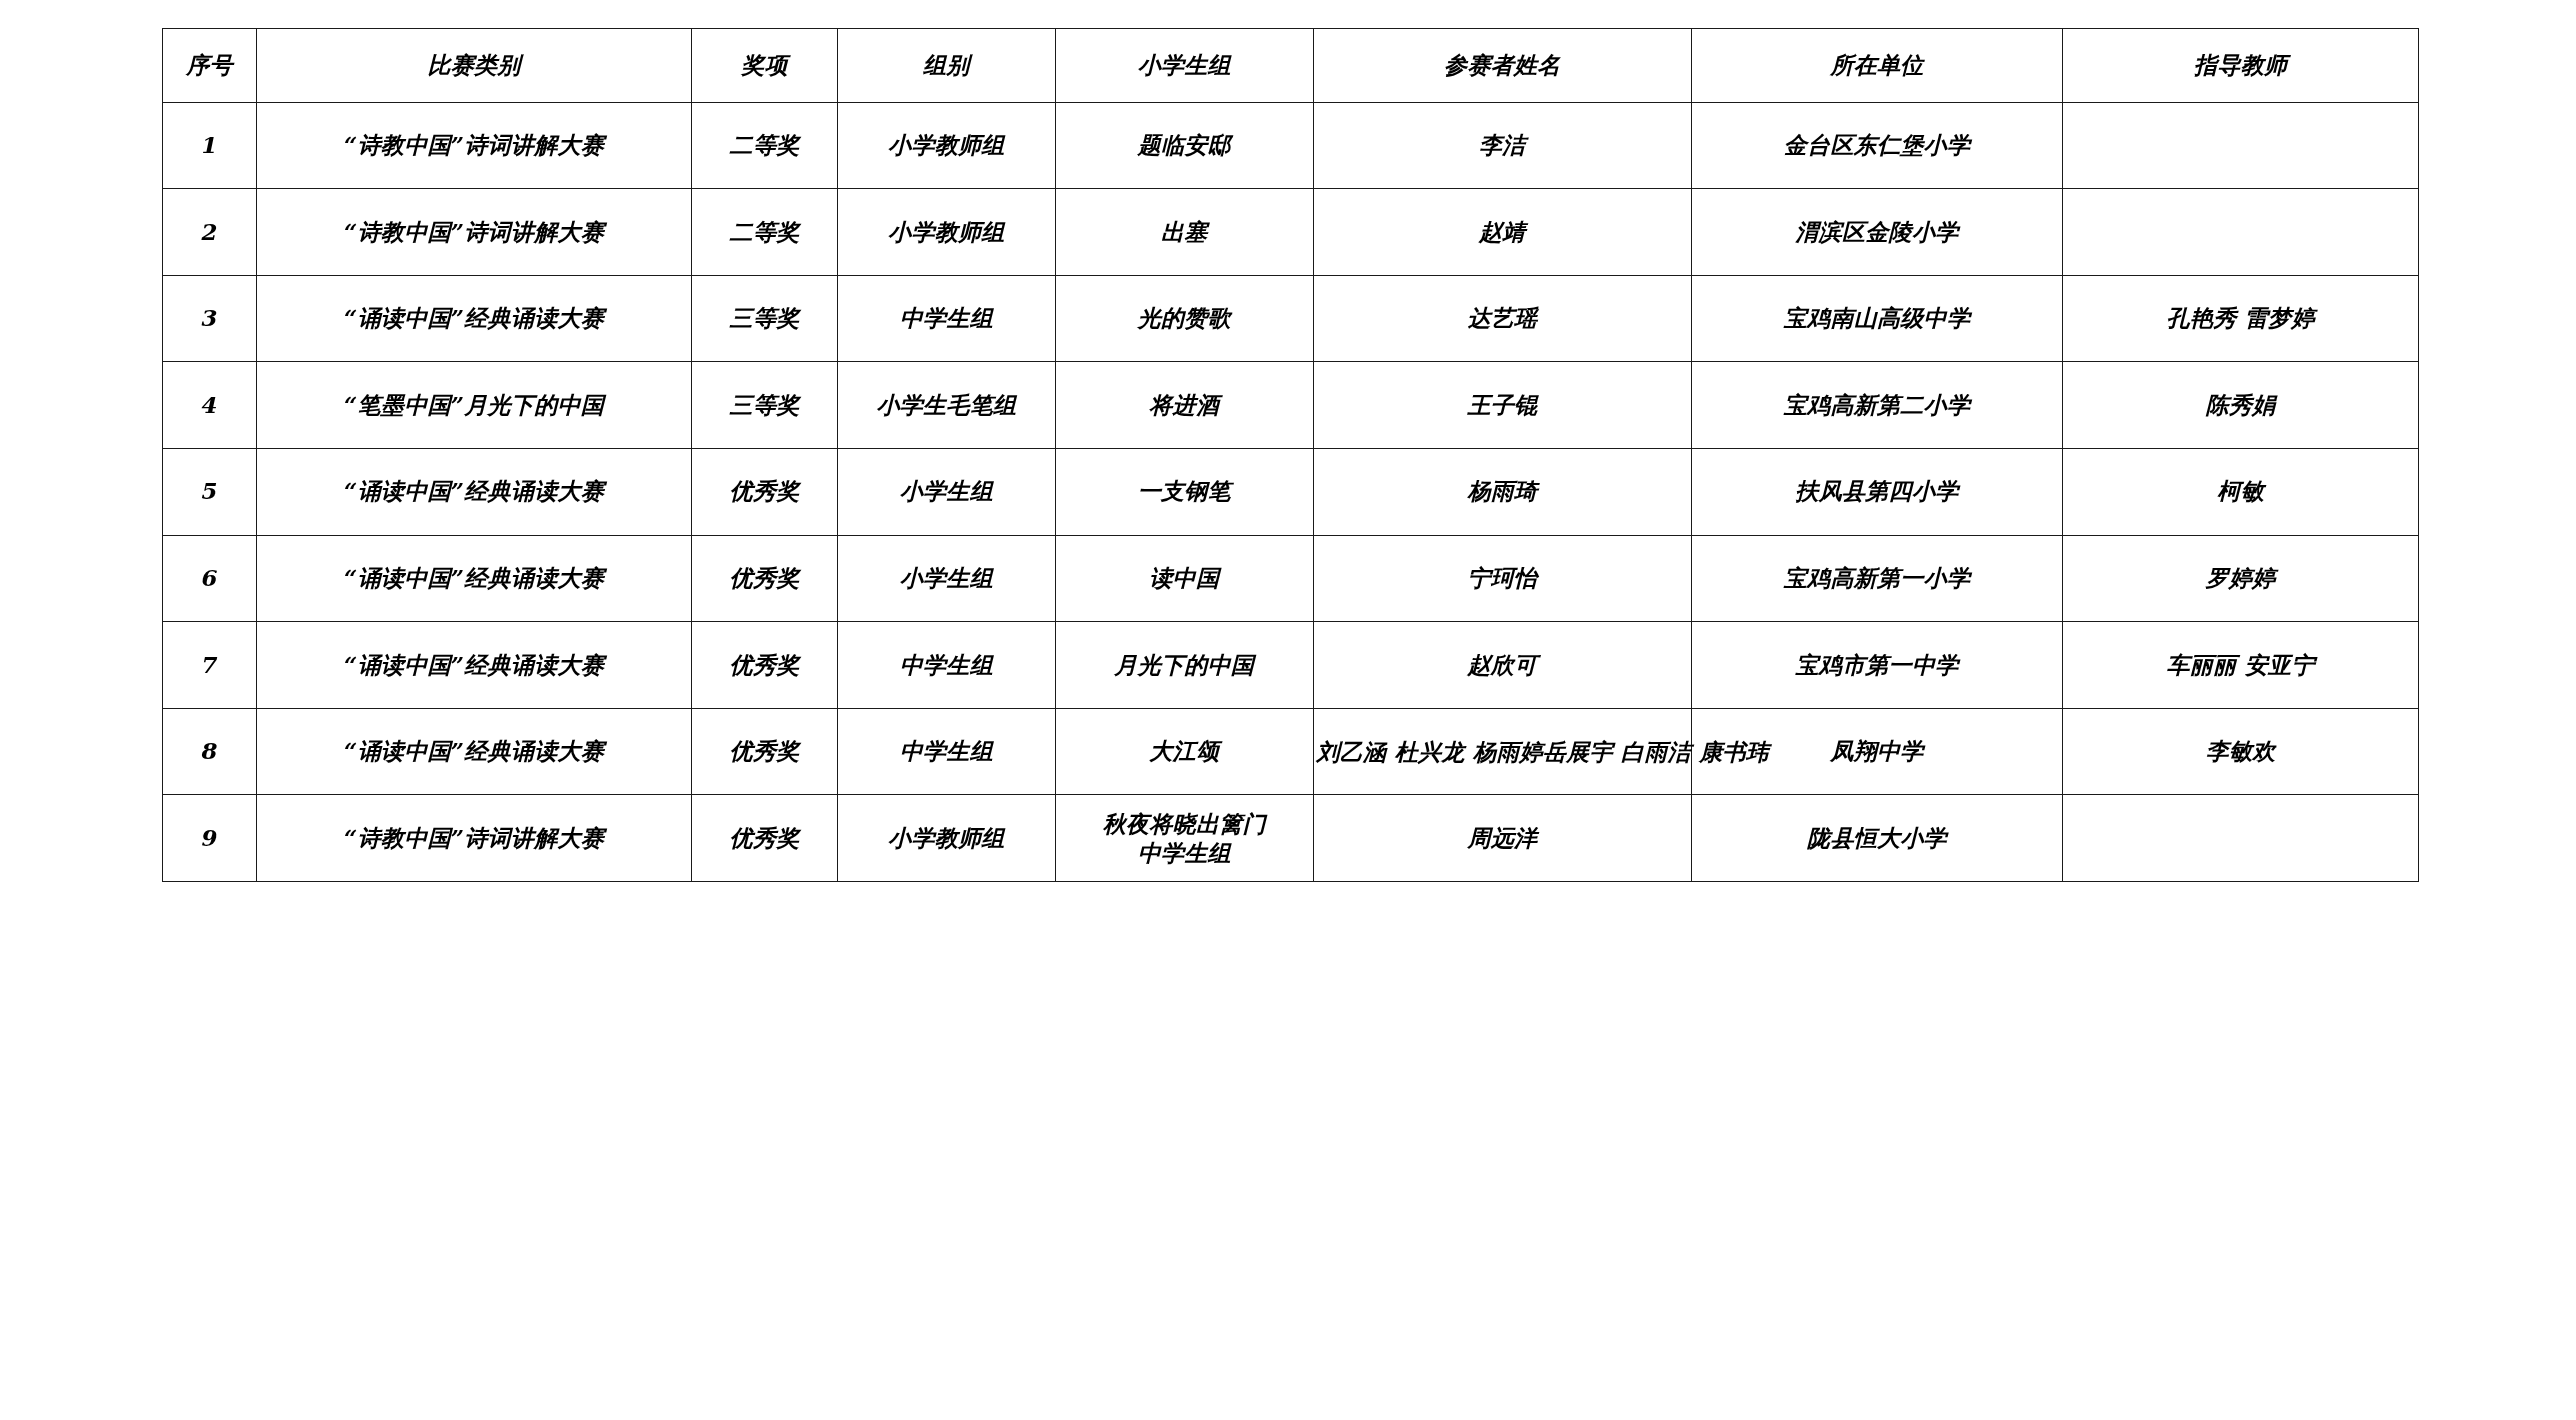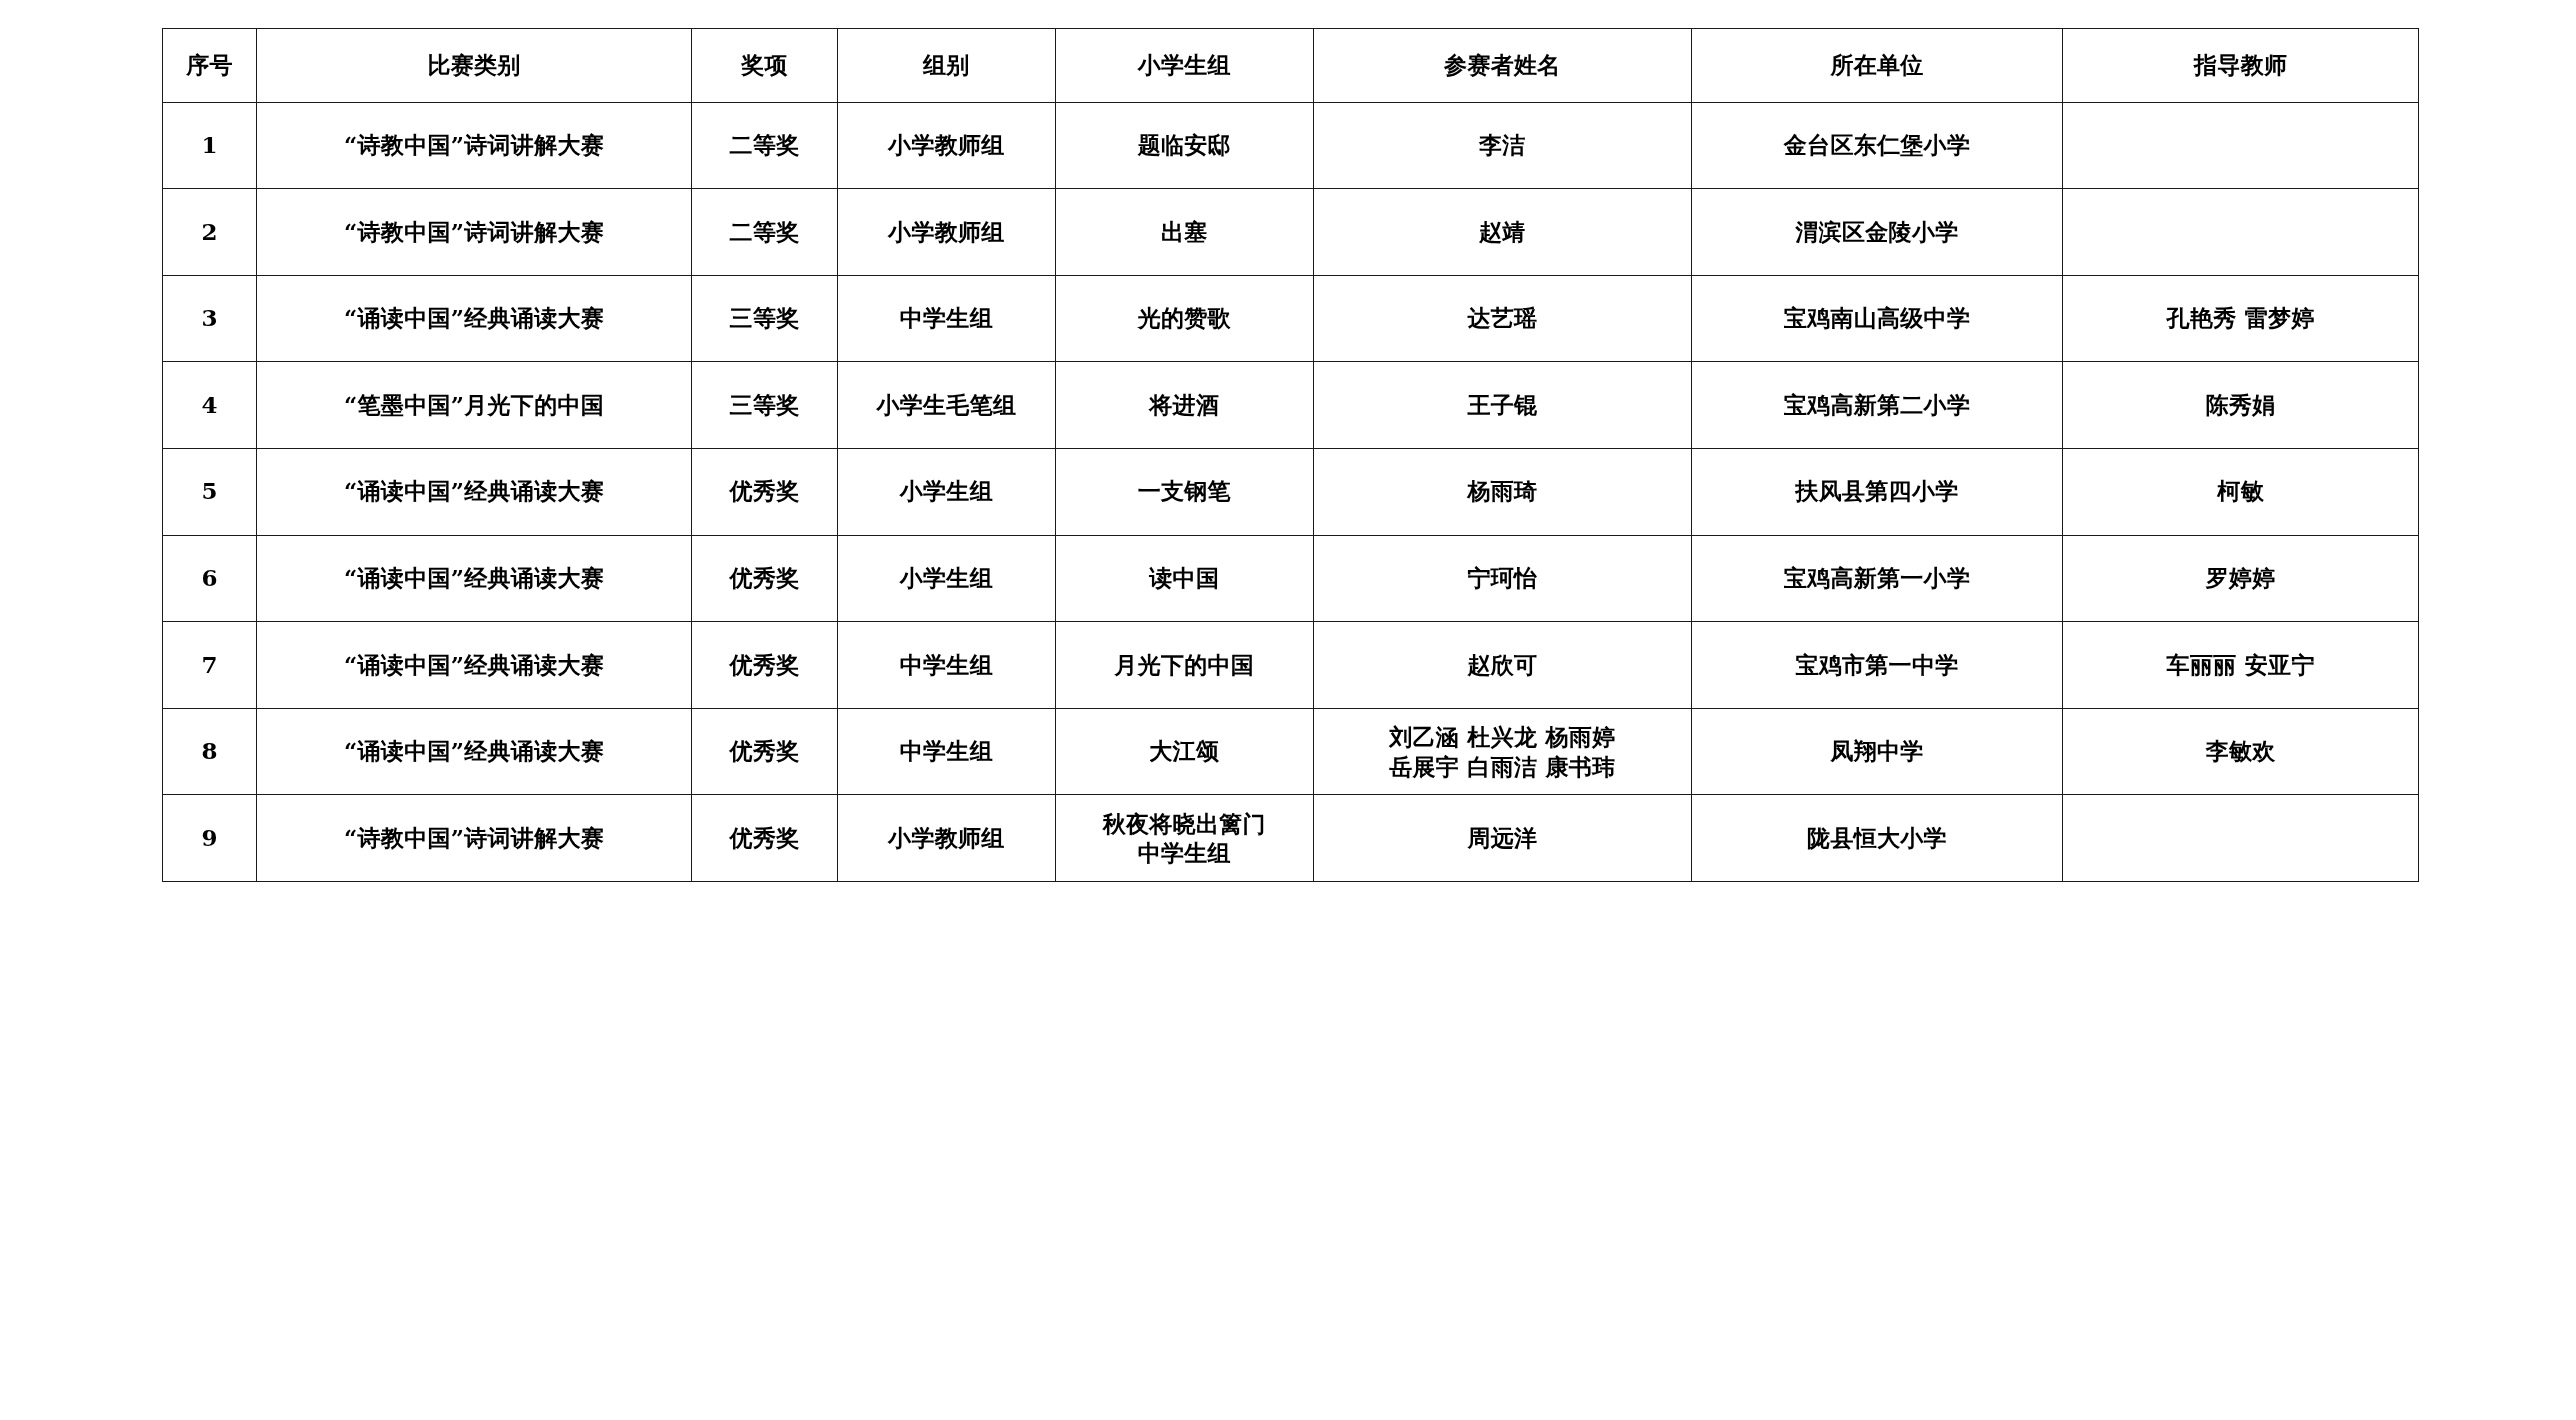--- a/index.html
+++ b/index.html
@@ -38,20 +38,21 @@
   }
   .table-wrap {
     margin-top: 28px;
     margin-left: 162px;
     width: 2257px;
   }
   table.award-table {
     border-collapse: collapse;
     width: 100%;
     table-layout: fixed;
+    font-style: italic;
   }
   table.award-table td,
   table.award-table th {
     border: 1.9px solid #1a1a1a;
     text-align: center;
     vertical-align: middle;
     font-size: 23px;
     font-weight: bold;
     font-family: "DejaVu Serif", "Liberation Serif", serif;
     padding: 3.8px 2.5px;
@@ -68,21 +69,21 @@
   .col-category { width: 434px; }
   .col-prize    { width: 146px; }
   .col-group    { width: 217px; }
   .col-work     { width: 258px; }
   .col-name     { width: 377px; }
   .col-unit     { width: 371px; }
   .col-teacher  { width: 355px; }
 
   .names-grid {
     display: flex;
-    flex-direction: column;
+    flex-direction: row;
     align-items: center;
     justify-content: space-between;
     line-height: 1.3;
   }
   .names-row {
     display: flex;
     justify-content: center;
     gap: 17.6px;
     white-space: nowrap;
   }

